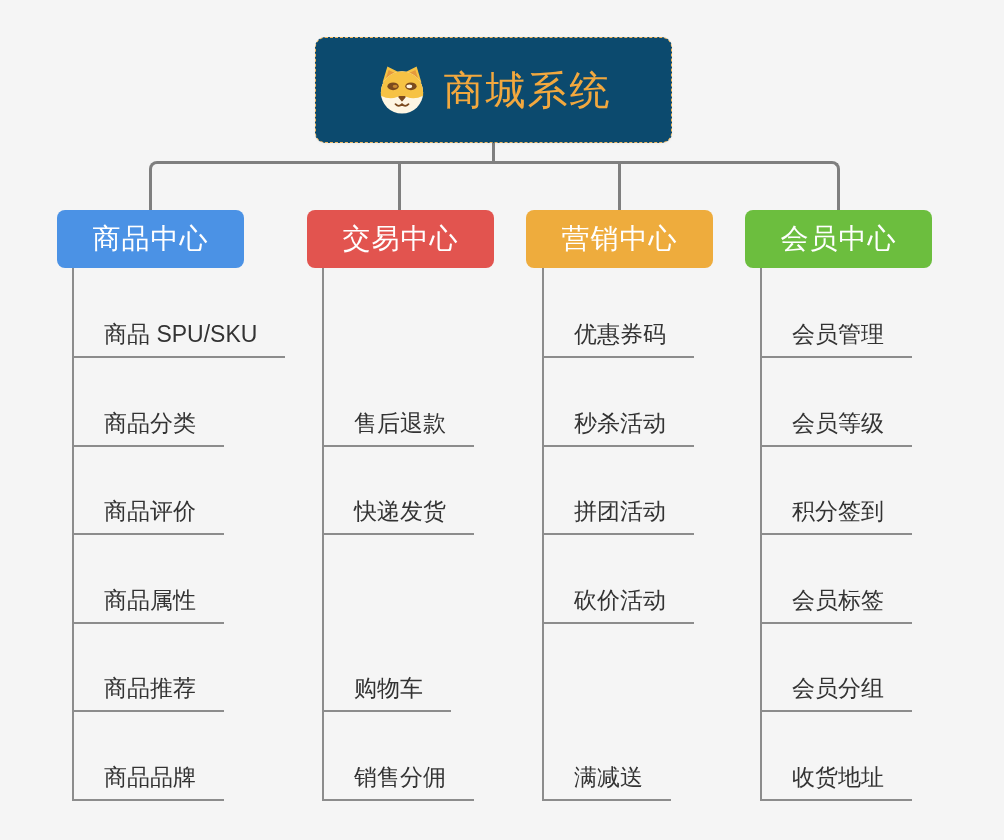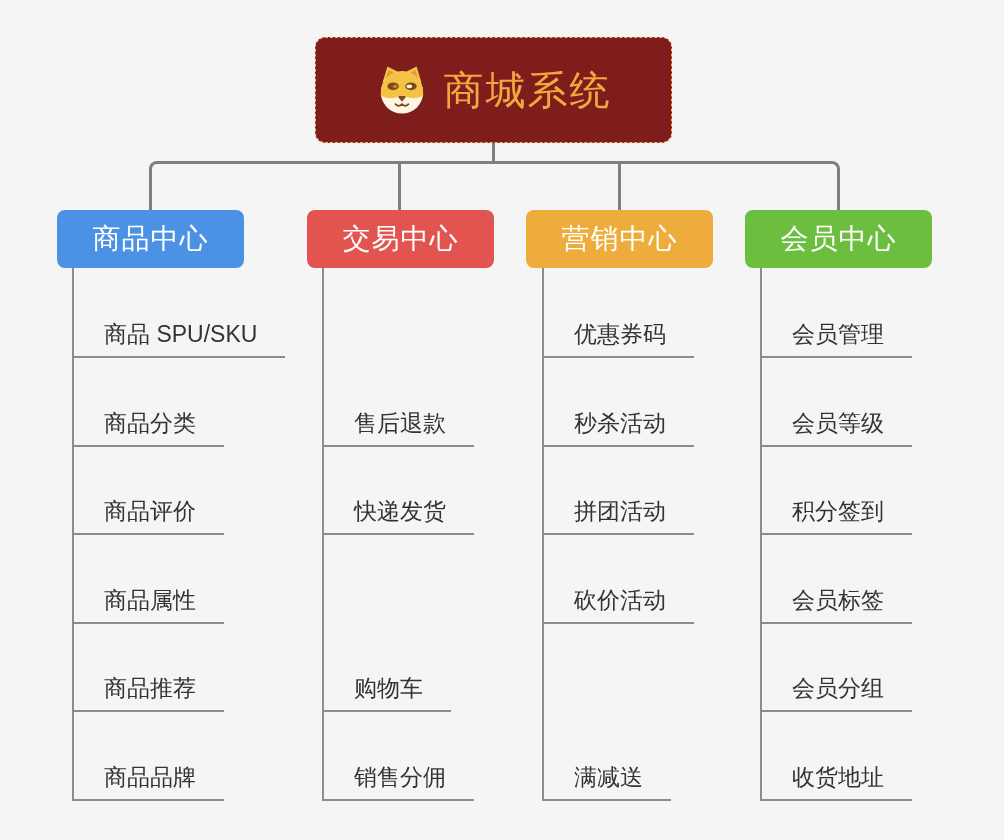--- a/index.html
+++ b/index.html
@@ -6,21 +6,21 @@
   .canvas{
     position:relative;
     width:1004px;height:840px;
     background:var(--bg,#F5F5F5);
     font-family:"Liberation Sans","DejaVu Sans",sans-serif;
     overflow:hidden;
   }
   
   .root-node{
     position:absolute;left:315px;top:37px;width:357px;height:106px;
-    background:#7f1d1d;
+    background:#0c4a6e;
     border:1px dashed var(--root-border,#F0B860);
     border-radius:10px;
     box-shadow:0 1px 3px rgba(0,0,0,.04);
     display:flex;align-items:center;justify-content:center;gap:16px;
     box-sizing:border-box;
   }
   .root-title{
     font-size:40px;color:var(--root-accent,#F2A83E);
     letter-spacing:2px;font-weight:400;white-space:nowrap;
   }

